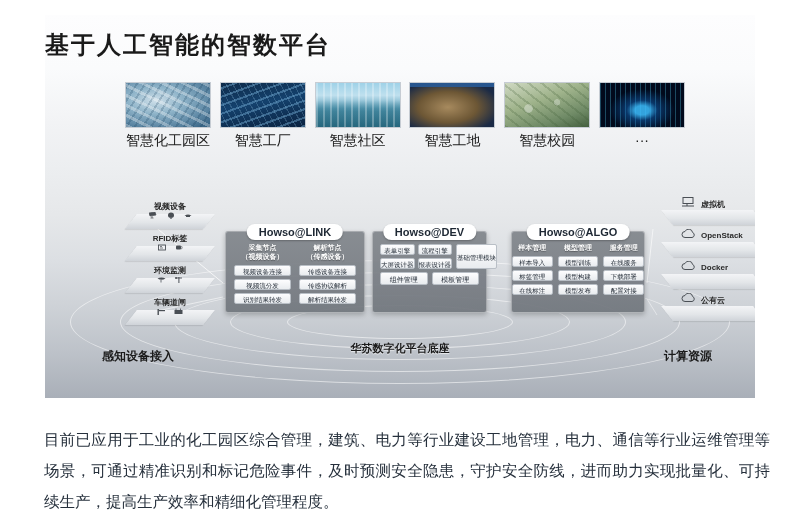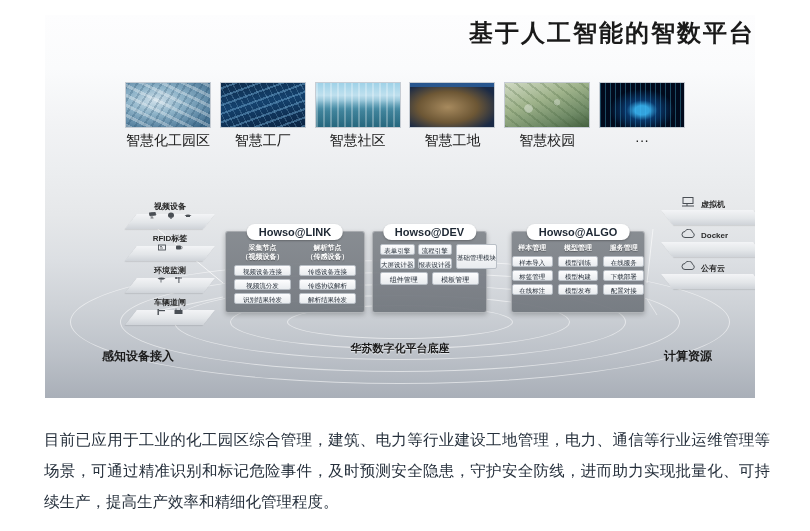--- a/index.html
+++ b/index.html
@@ -17,22 +17,22 @@
     width: 710px; height: 383px;
     background: linear-gradient(180deg,
         #fdfdfe 0%, #fafbfc 14%, #f2f3f5 28%,
         #eceef0 40%, #e6e8ea 52%, #dcdfe3 64%,
         #ced2d7 76%, #bdc2c9 88%, #a9afb8 100%);
     overflow: hidden;
   }
 
   
   #diagram-title {
-    position: absolute; left: 0; top: 2px; width: 100%;
-    text-align: right;
+    position: absolute; left: 0; top: 14px; width: 100%;
+    text-align: left;
     font-size: 24px; font-weight: bold;
     letter-spacing: 2px;
     color: #1a1a1a;
     text-shadow: 0 1px 1px rgba(255,255,255,.9);
     font-family: Liberation Serif, serif;
   }
 
   
   #scene-row {
     position: absolute; left: 80px; top: 67px;
@@ -327,20 +327,29 @@
   </div>
   <div class="stack-caption" style="left:28px; top:333px;">感知设备接入</div>
 
   <div class="stack stack-right" style="left:622px; top:180px;">
     <div class="slab slab-r" style="margin-top:2px;">
       <div class="slab-label">虚拟机</div>
       <div class="slab-icons">
         <svg width="14" height="11" viewBox="0 0 14 11">
             <rect x="2" y="0.5" width="10" height="6" fill="none" stroke="#4a4f55" stroke-width="1"></rect>
             <path d="M1 9 h12 M6 6.5 v2.5" stroke="#4a4f55" stroke-width="1"></path>
+          </svg>
+      </div>
+      <div class="plate"></div>
+    </div>
+    <div class="slab slab-r" style="margin-top:2px;">
+      <div class="slab-label">OpenStack</div>
+      <div class="slab-icons">
+        <svg width="16" height="10" viewBox="0 0 16 10">
+            <path d="M4 8.5 a3 3 0 0 1 0-6 a4 4 0 0 1 7.6 1 a2.6 2.6 0 0 1 -0.6 5 Z" fill="none" stroke="#4a4f55" stroke-width="1"></path>
           </svg>
       </div>
       <div class="plate"></div>
     </div>
     <div class="slab slab-r" style="margin-top:2px;">
       <div class="slab-label">Docker</div>
       <div class="slab-icons">
         <svg width="16" height="10" viewBox="0 0 16 10">
             <path d="M4 8.5 a3 3 0 0 1 0-6 a4 4 0 0 1 7.6 1 a2.6 2.6 0 0 1 -0.6 5 Z" fill="none" stroke="#4a4f55" stroke-width="1"></path>
           </svg>

